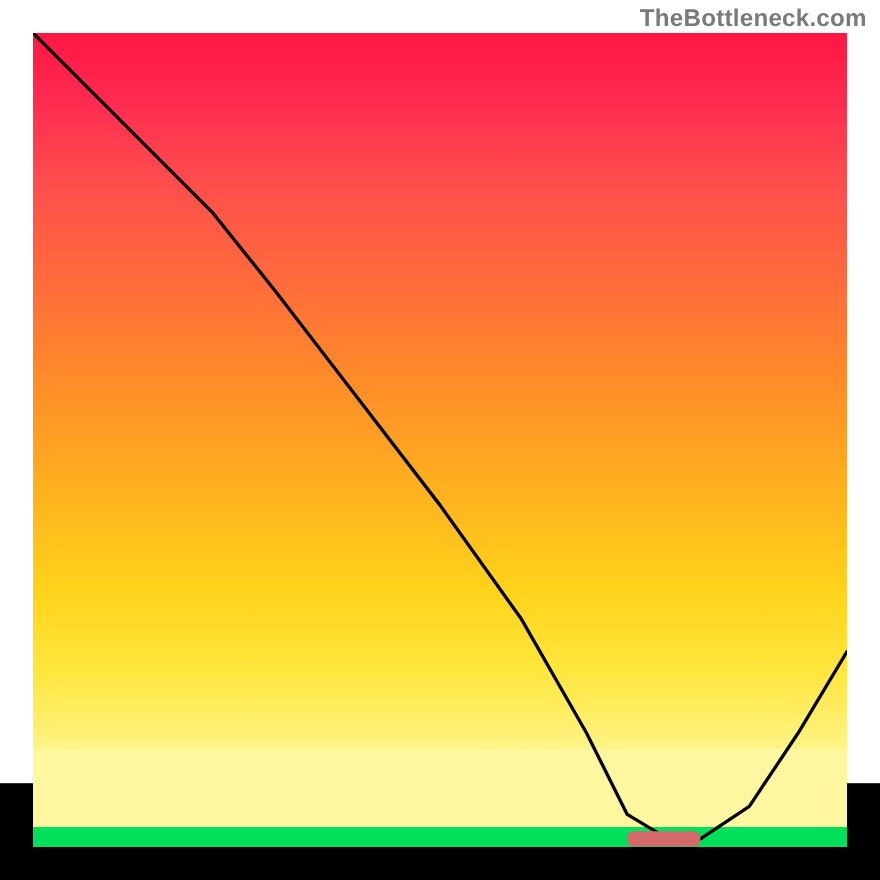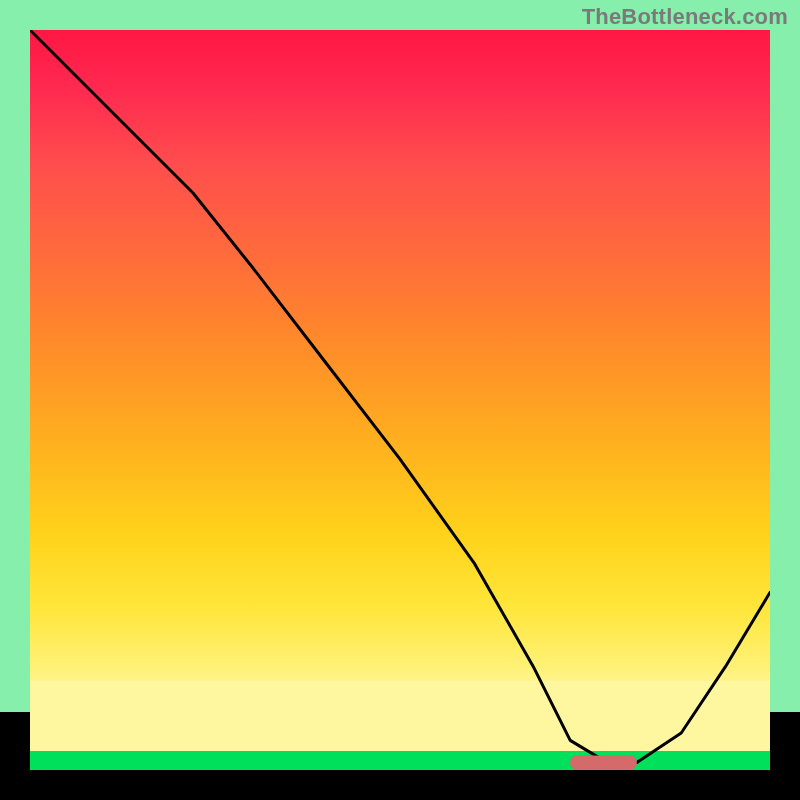--- a/index.html
+++ b/index.html
@@ -8,21 +8,21 @@
     width: 800px;
     height: 800px;
     background: #000;
     overflow: hidden;
     font-family: Arial, Helvetica, sans-serif;
   }
   .chart-container {
     position: relative;
     width: 800px;
     height: 712px;
-    background: #86efac;
+    background: #ffffff;
   }
   .plot-area {
     position: absolute;
     left: 30px;
     top: 30px;
     width: 740px;
     height: 740px;
     
     background:
       

